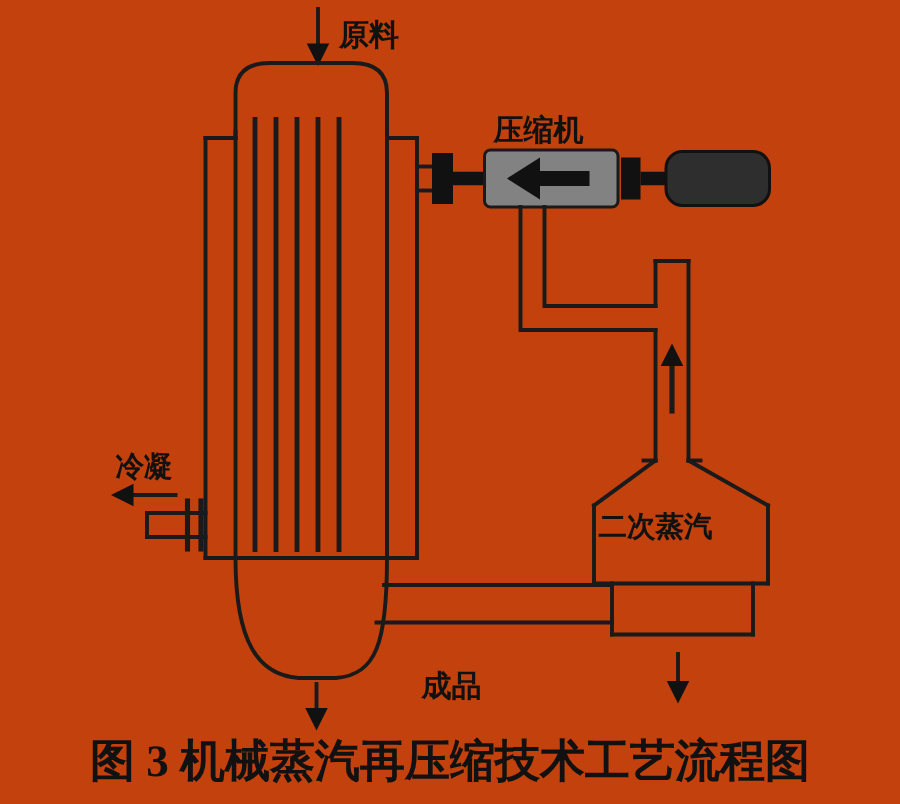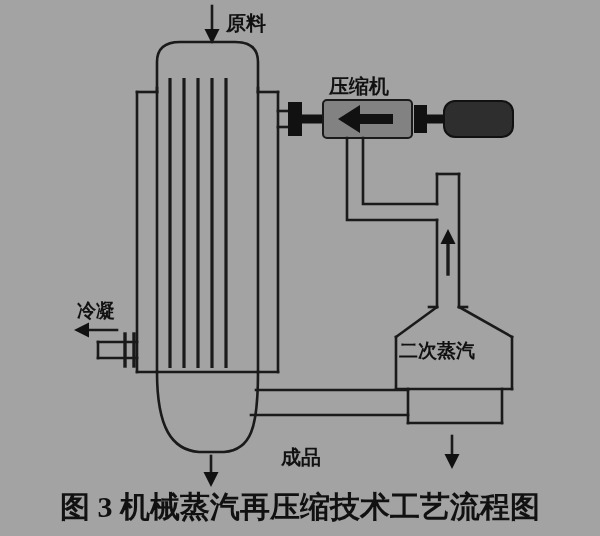--- a/index.html
+++ b/index.html
@@ -1,21 +1,21 @@
 <!DOCTYPE html>
 <html><head>
 <meta charset="utf-8">
 <style>
   html, body { margin: 0; padding: 0; }
   body { background: #ffffff; }
   .figure-wrap {
     position: relative;
     width: 600px;
     height: 536px;
-    background: #a3a3a3;
+    background: #c2410c;
     overflow: hidden;
     font-family: "Liberation Serif", "DejaVu Serif", serif;
   }
   svg { display: block; }
   .line { stroke: #1a1a1a; stroke-width: 2.6; fill: none; stroke-linecap: square; }
   .thick { stroke-width: 3.4; }
   .tube { stroke: #1a1a1a; stroke-width: 3.2; }
   .fill-dark { fill: #111111; stroke: none; }
   text { font-family: "Liberation Serif", "DejaVu Serif", serif; fill: #111111; }
   .lbl { font-size: 20px; font-weight: 600; }

